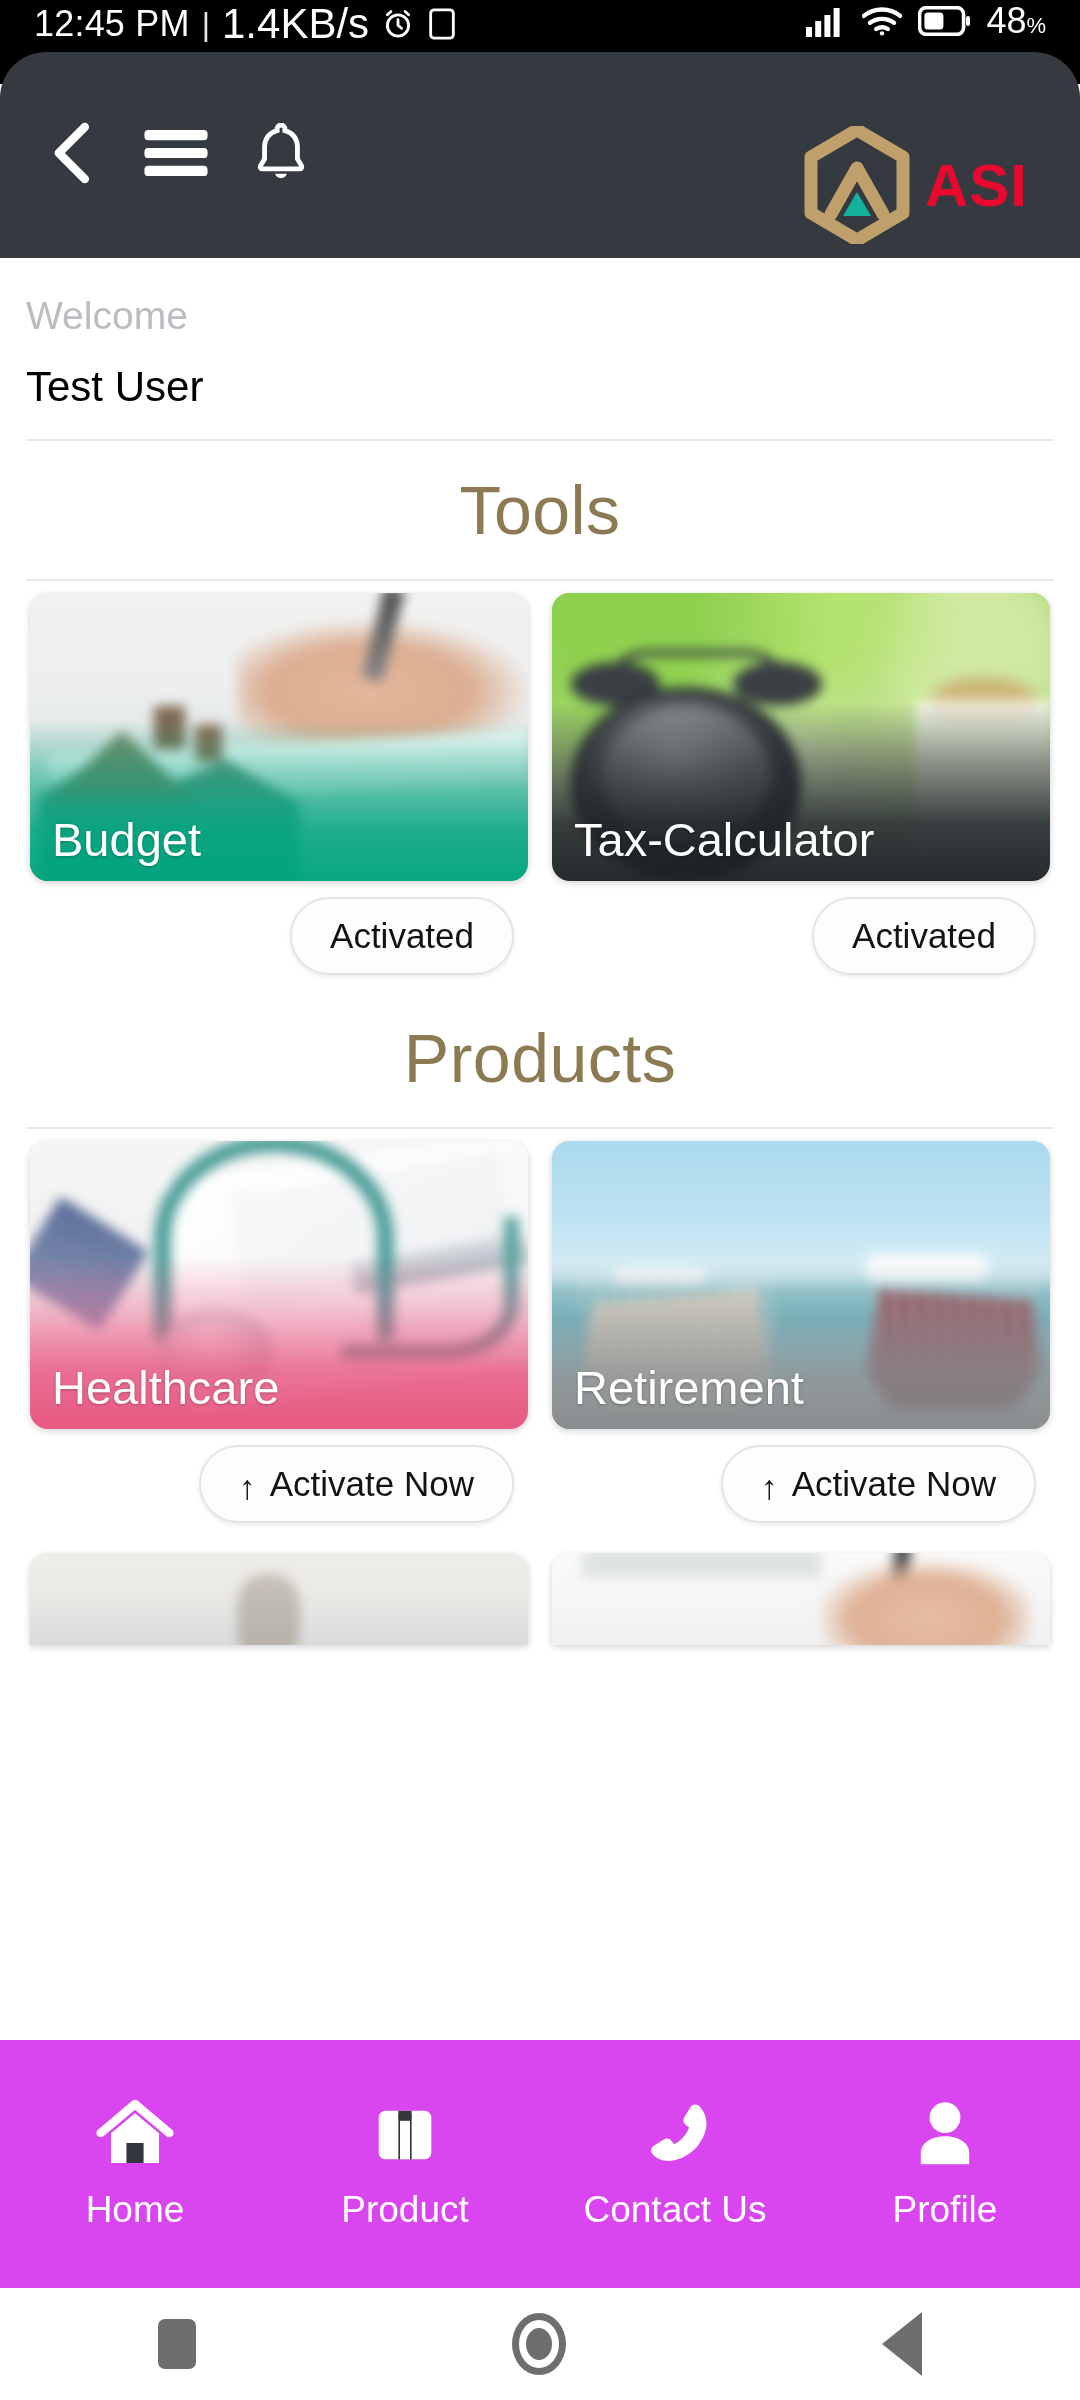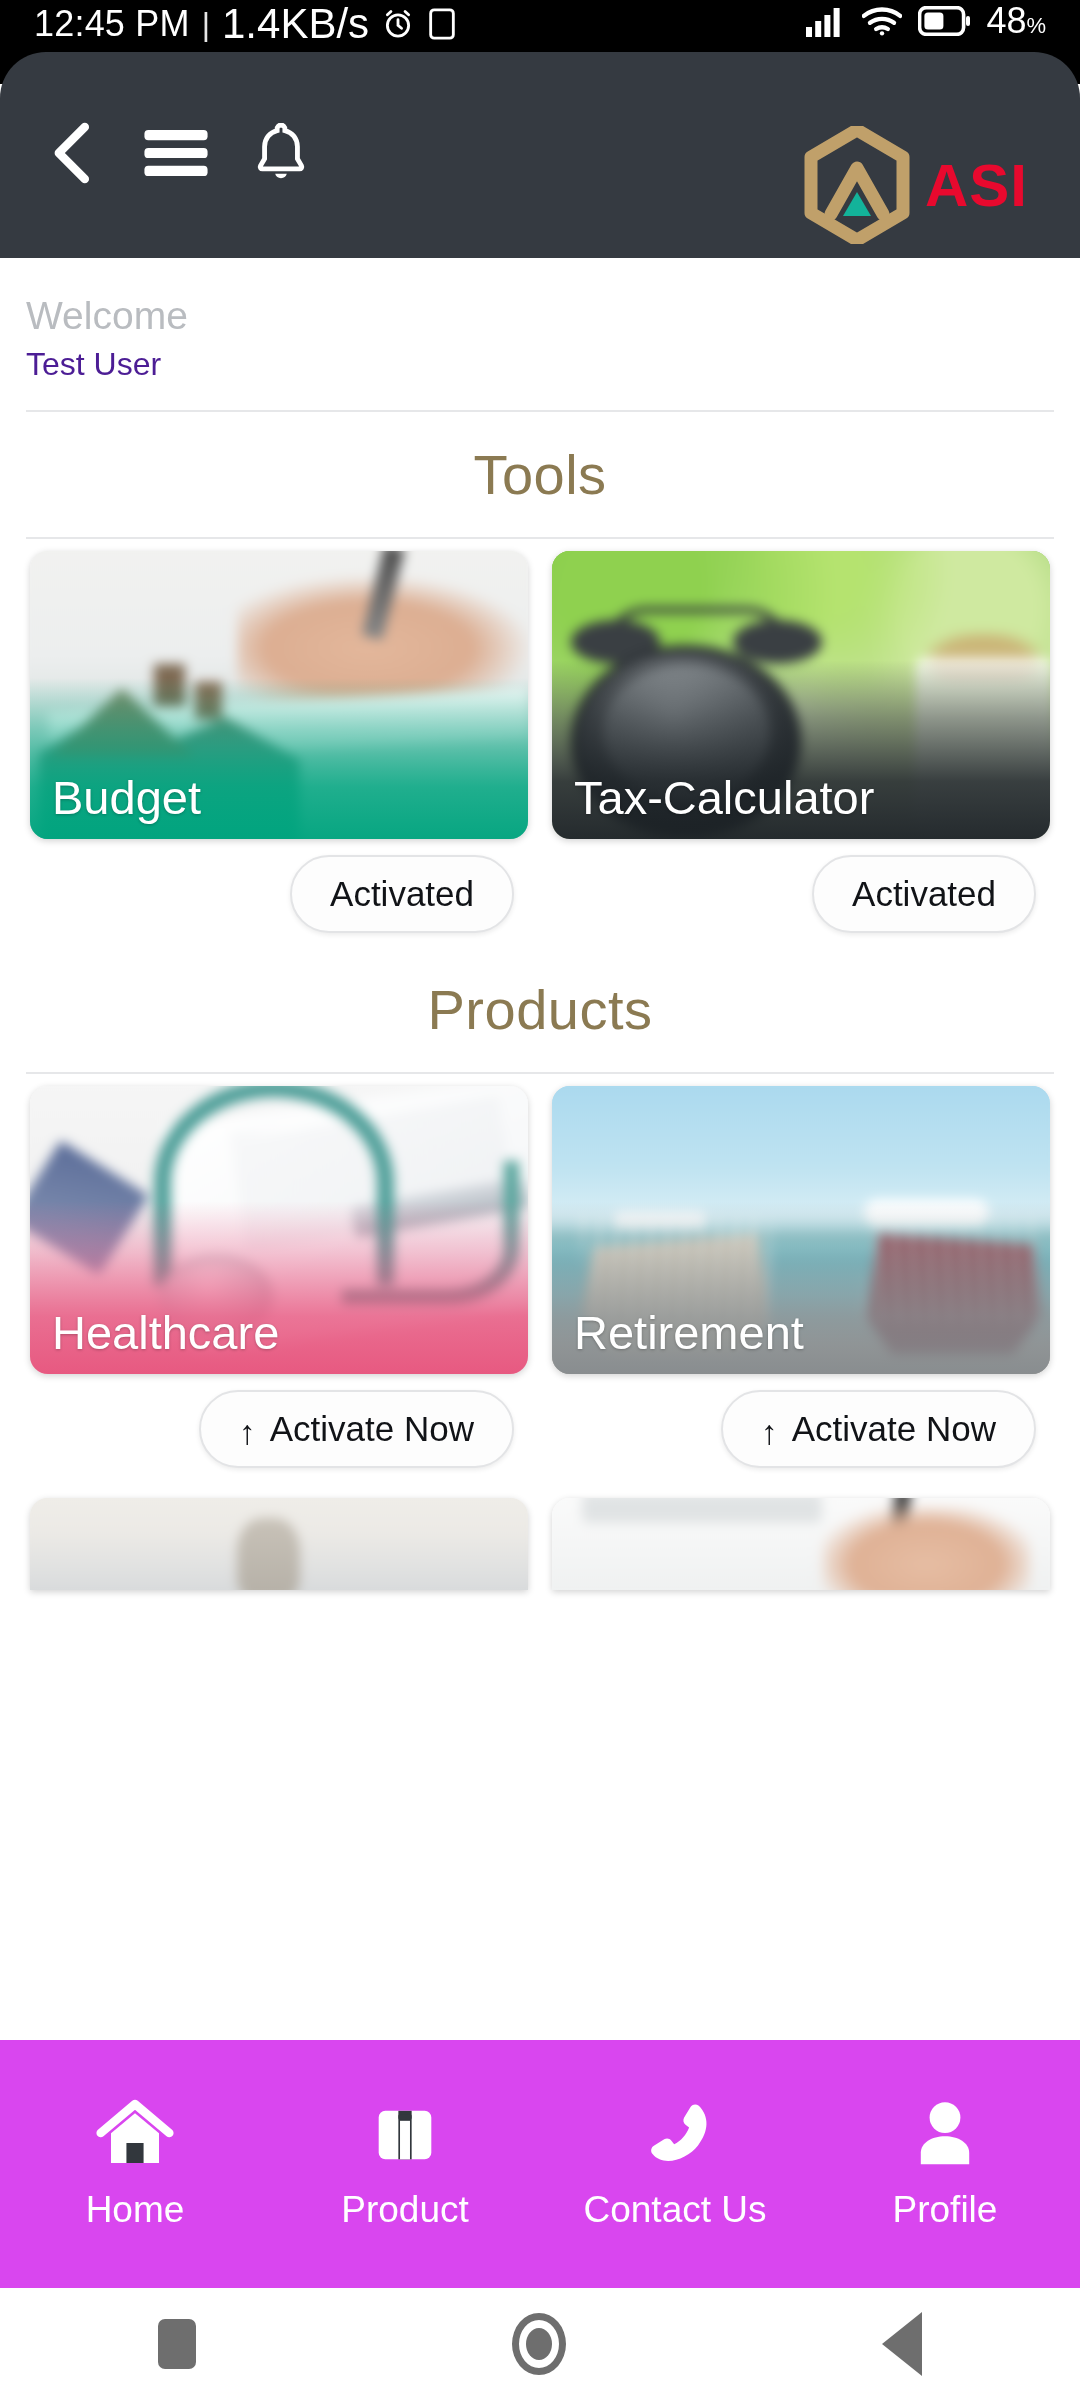--- a/index.html
+++ b/index.html
@@ -36,26 +36,26 @@
   }
   .appbar-left { display: flex; align-items: center; gap: 42px; }
   .ab-icon { cursor: pointer; }
   .brand { position: absolute; right: 52px; top: 74px; display: flex; align-items: center; gap: 14px; }
   .brand-text { font-size: 60px; font-weight: bold; letter-spacing: 1px; }
 
   
   .content { position: absolute; top: 258px; left: 0; width: 1080px; bottom: 360px; background: #fff; overflow: hidden; border-radius: 6px; }
   .welcome { padding: 34px 26px 0 26px; }
   .welcome-label { font-size: 39px; color: #b9bcc0; line-height: 1.25; }
-  .welcome-name { font-size: 32px; color: #4c1d95; margin-top: 3px; line-height: 1.25; }
+  .welcome-name { font-size: 42px; color: #000000; margin-top: 20px; line-height: 1.25; }
   .divider { height: 2px; background: #e6e7e9; margin: 26px 26px 0 26px; }
 
   
   .section-head { text-align: center; padding: 30px 0 30px 0; }
-  .section-title { font-size: 56px; color: #8b7a52; letter-spacing: .5px; }
+  .section-title { font-size: 68px; color: #8b7a52; letter-spacing: .5px; }
 
   
   .grid { display: flex; flex-wrap: wrap; padding: 0 18px; }
   .cell { width: 50%; padding: 12px 12px 0 12px; }
   .card {
     position: relative; width: 100%; height: 288px;
     border-radius: 18px; overflow: hidden;
     box-shadow: 0 2px 7px rgba(0,0,0,.18);
   }
   .card.short { height: 92px; border-bottom-left-radius: 0; border-bottom-right-radius: 0; }

